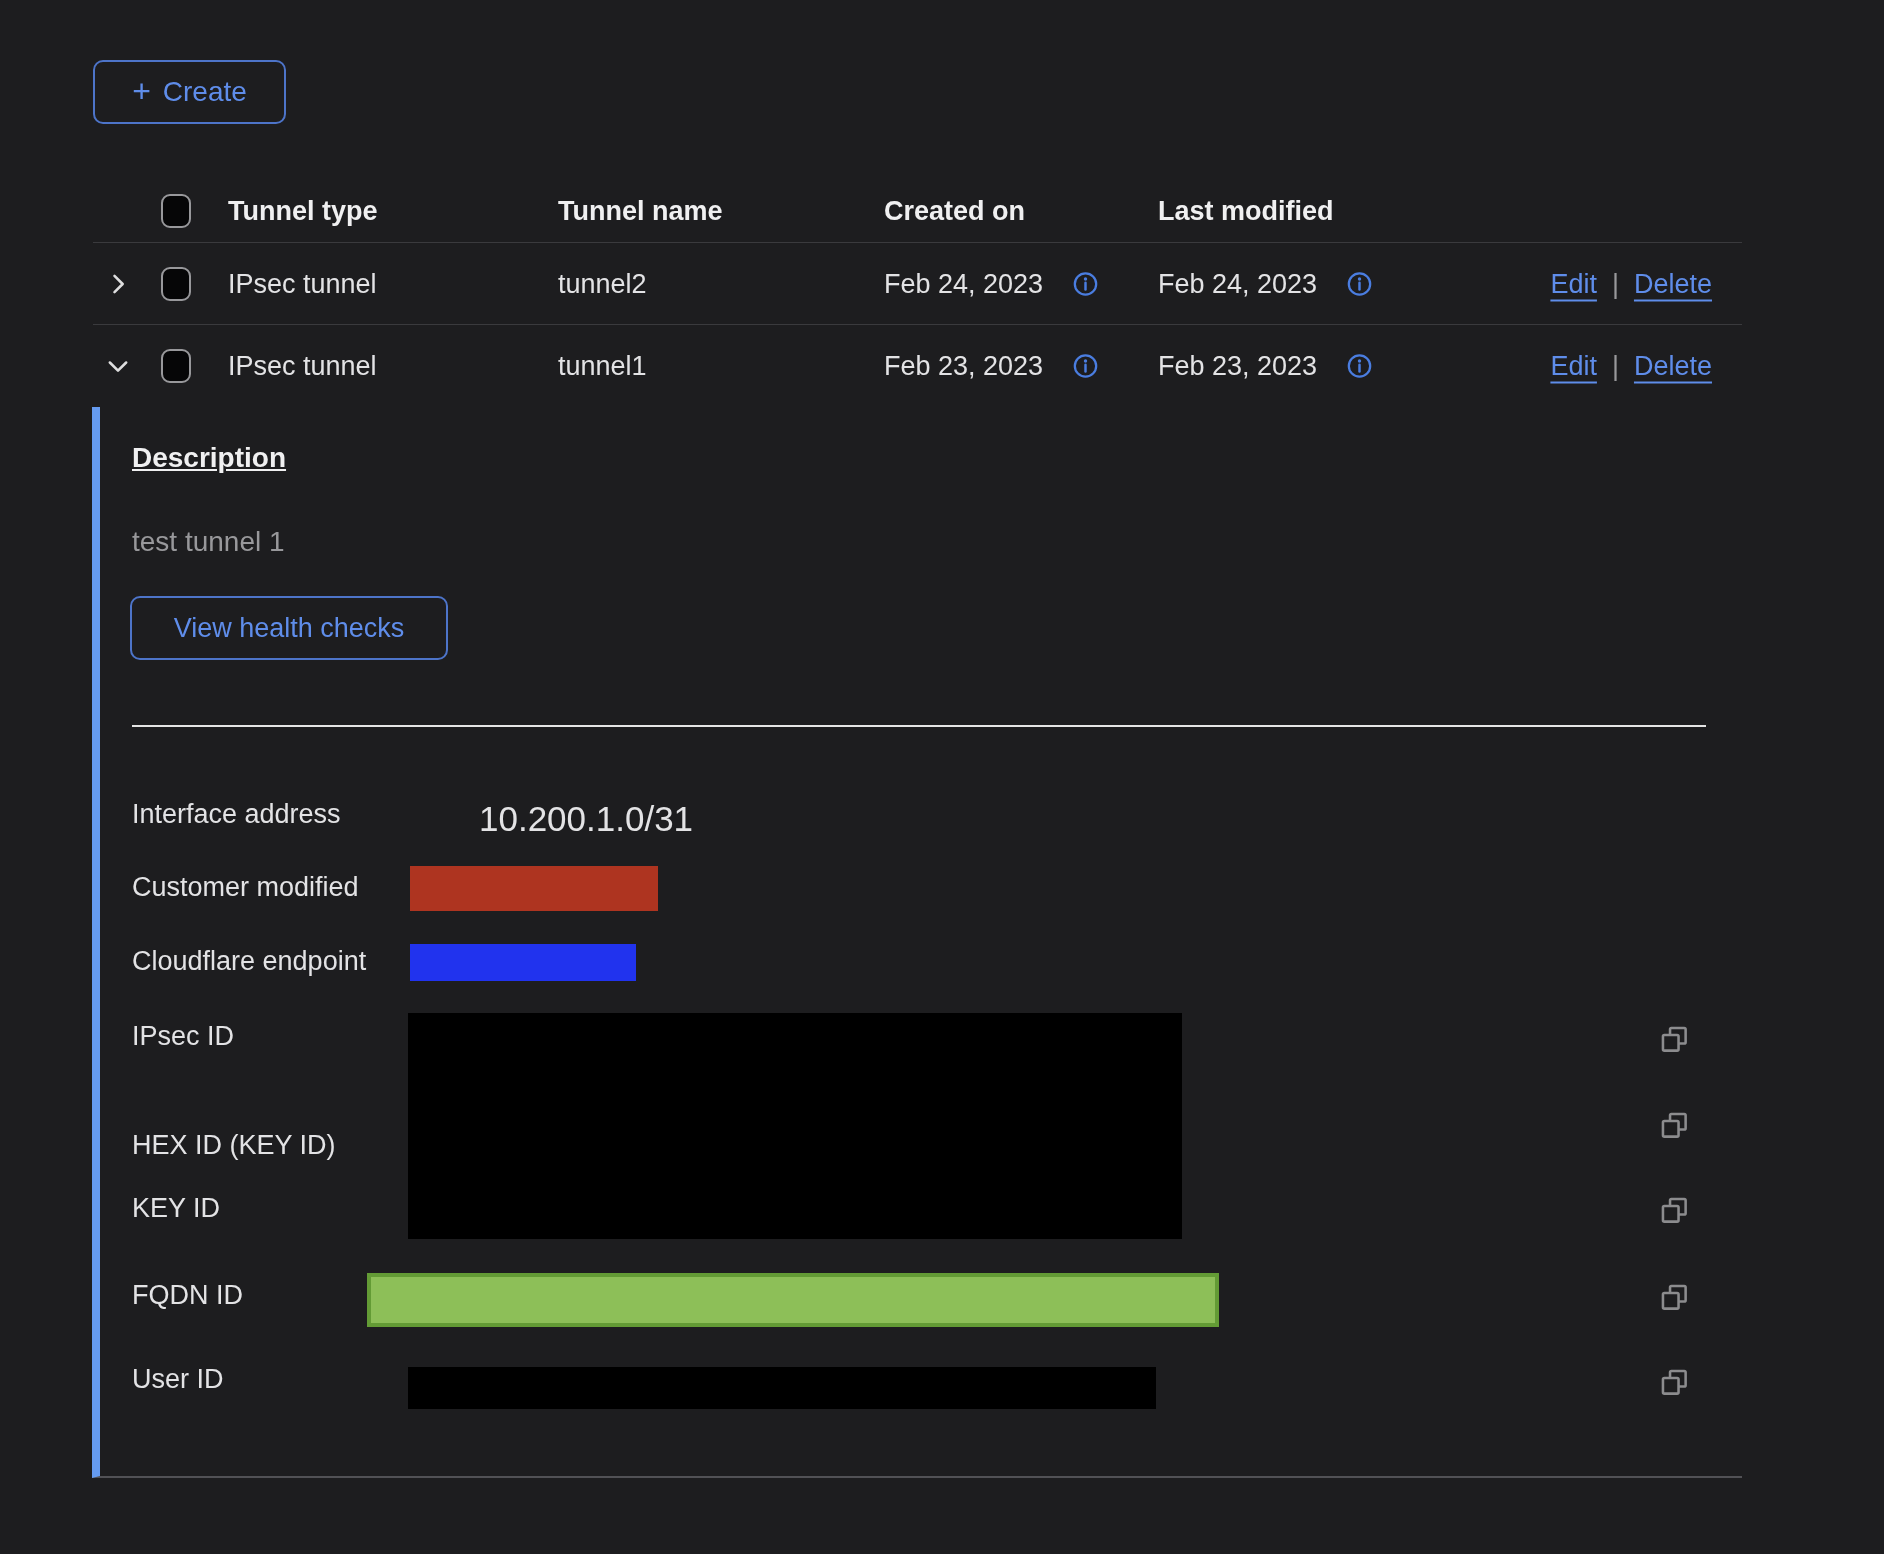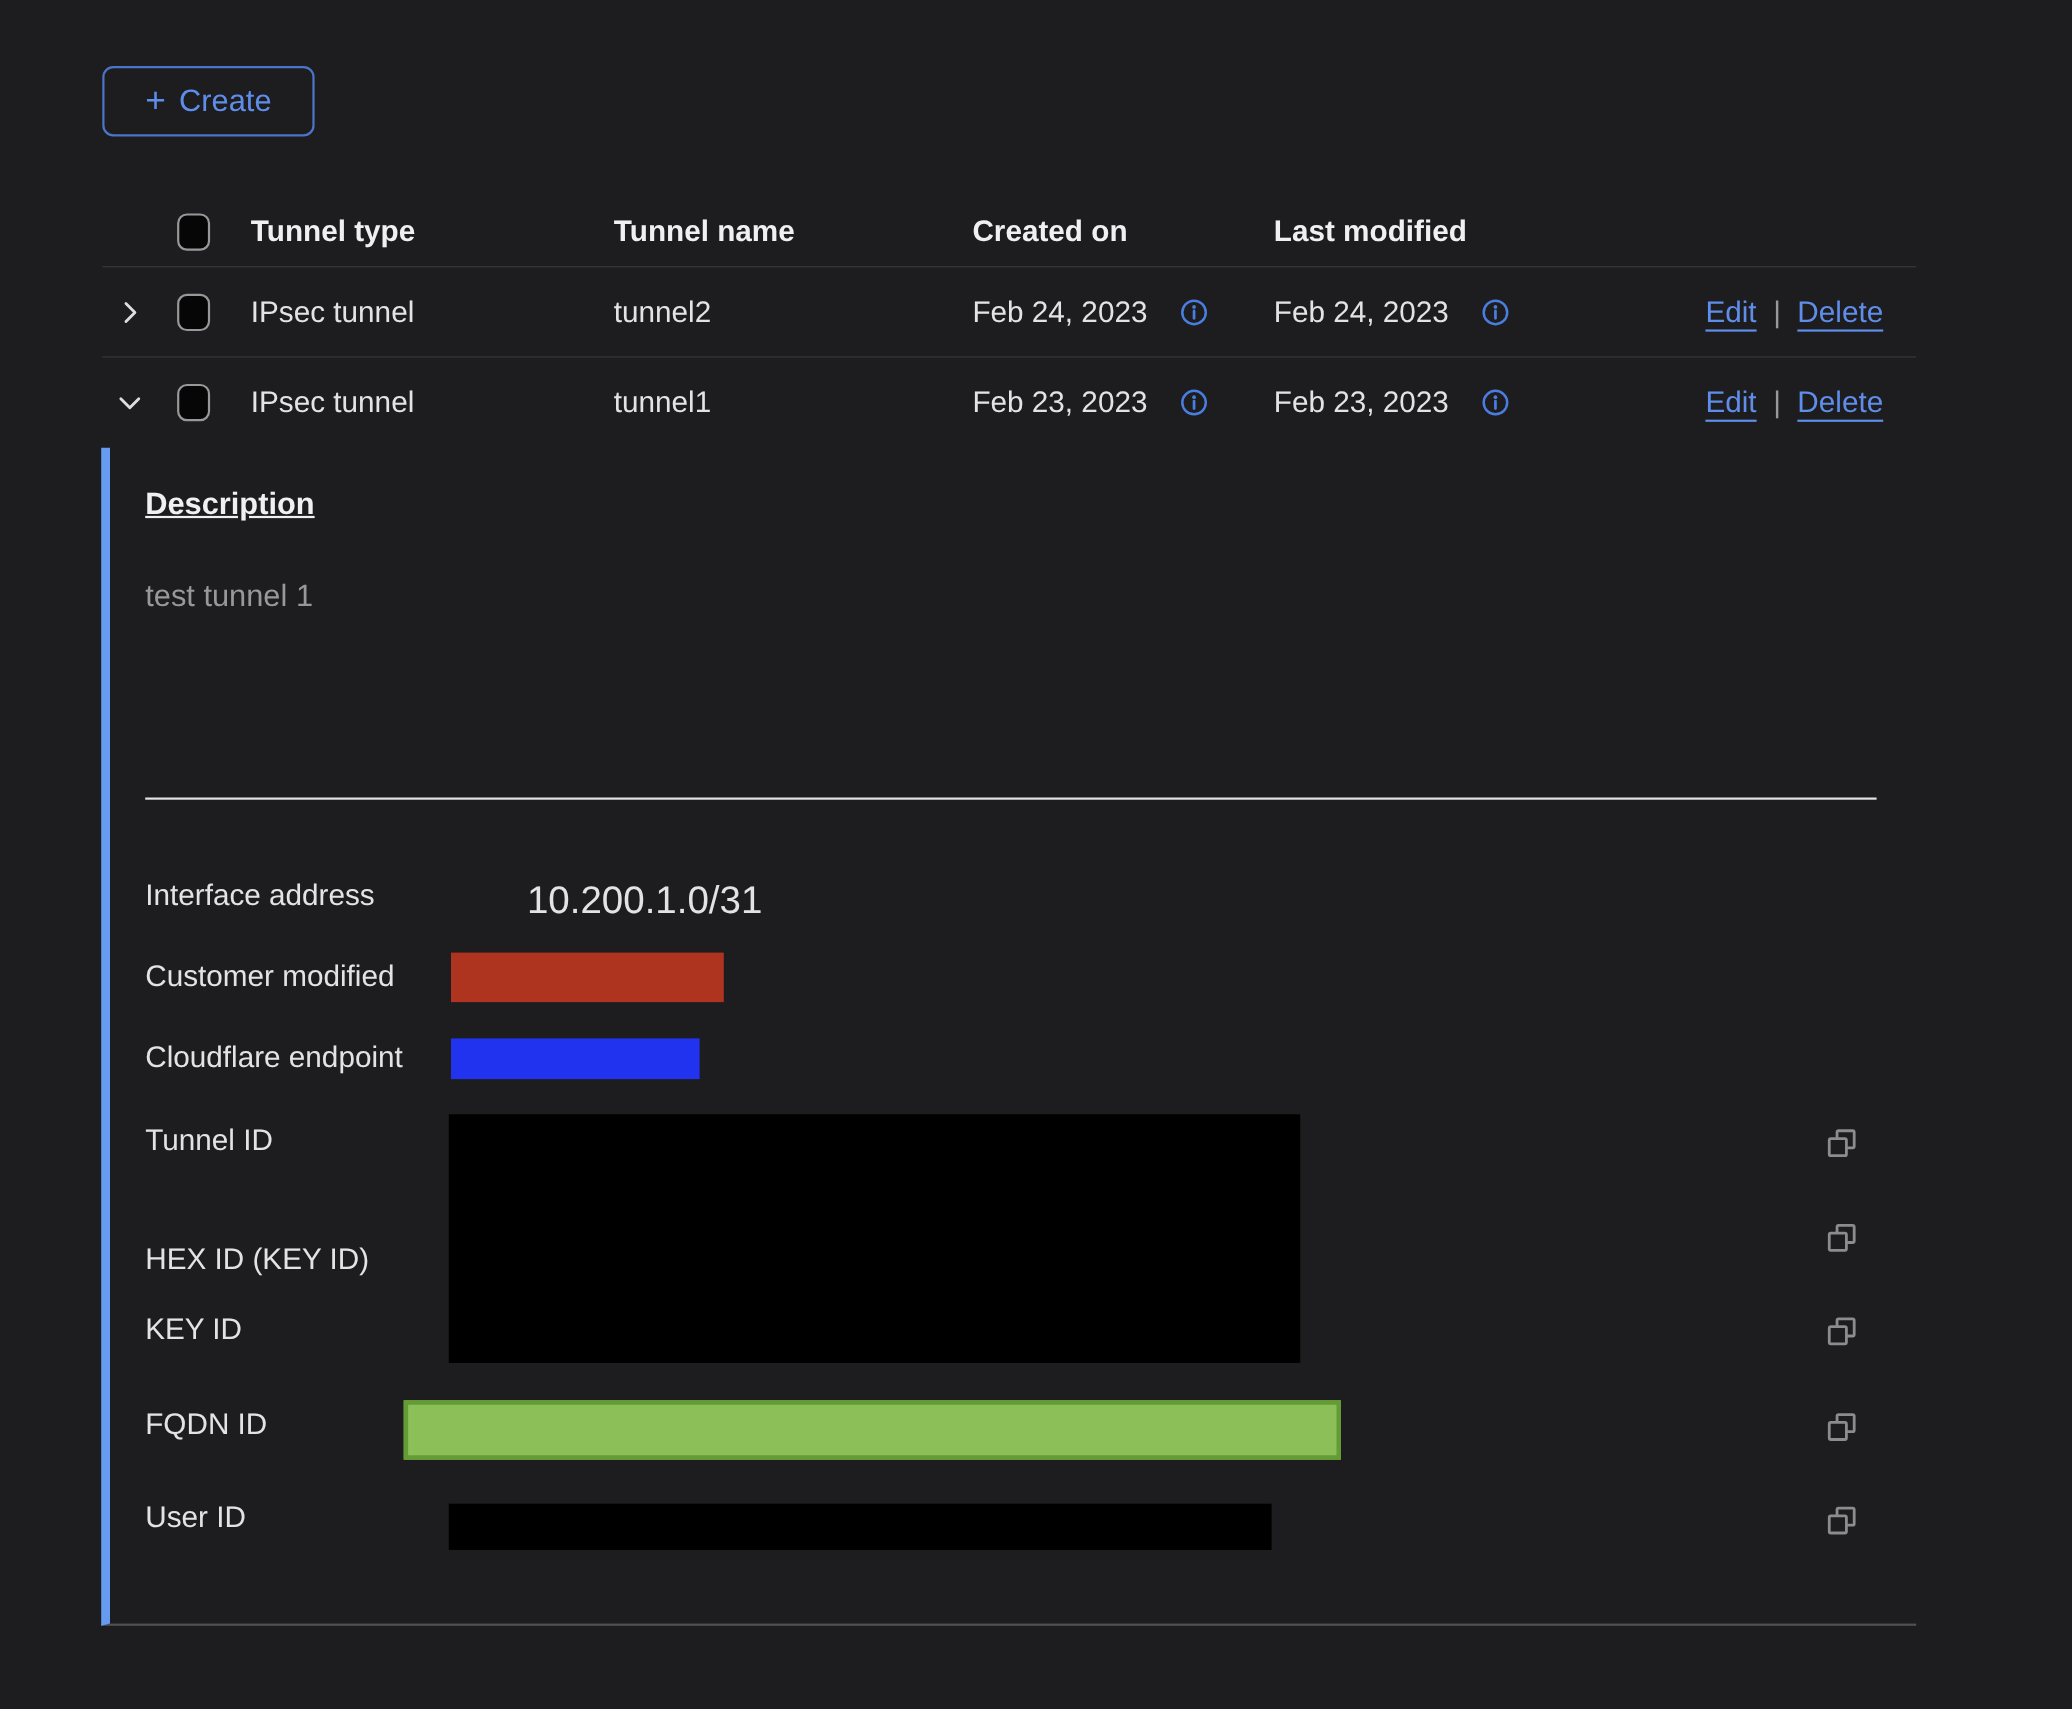--- a/index.html
+++ b/index.html
@@ -159,32 +159,33 @@
   <span class="actions">
     <a class="link">Edit</a>
     <span class="pipe">|</span>
     <a class="link">Delete</a>
   </span>
 </div>
 
 <div class="panel">
   <div class="desc-title">Description</div>
   <div class="desc-value">test tunnel 1</div>
+  <button class="health-btn">View health checks</button>
   <div class="section-divider"></div>
 
   <span class="label" style="top:392px;">Interface address</span>
   <span class="value-text">10.200.1.0/31</span>
 
   <span class="label" style="top:465px;">Customer modified</span>
   <div class="redact redact-red"></div>
 
   <span class="label" style="top:539px;">Cloudflare endpoint</span>
   <div class="redact redact-blue"></div>
 
-  <span class="label" style="top:614px;">Tunnel ID</span>
+  <span class="label" style="top:614px;">IPsec ID</span>
   <span class="label" style="top:723px;">HEX ID (KEY ID)</span>
   <span class="label" style="top:786px;">KEY ID</span>
   <div class="redact redact-black-group"></div>
 
   <span class="label" style="top:873px;">FQDN ID</span>
   <div class="redact redact-green"></div>
 
   <span class="label" style="top:957px;">User ID</span>
   <div class="redact redact-black"></div>
 

